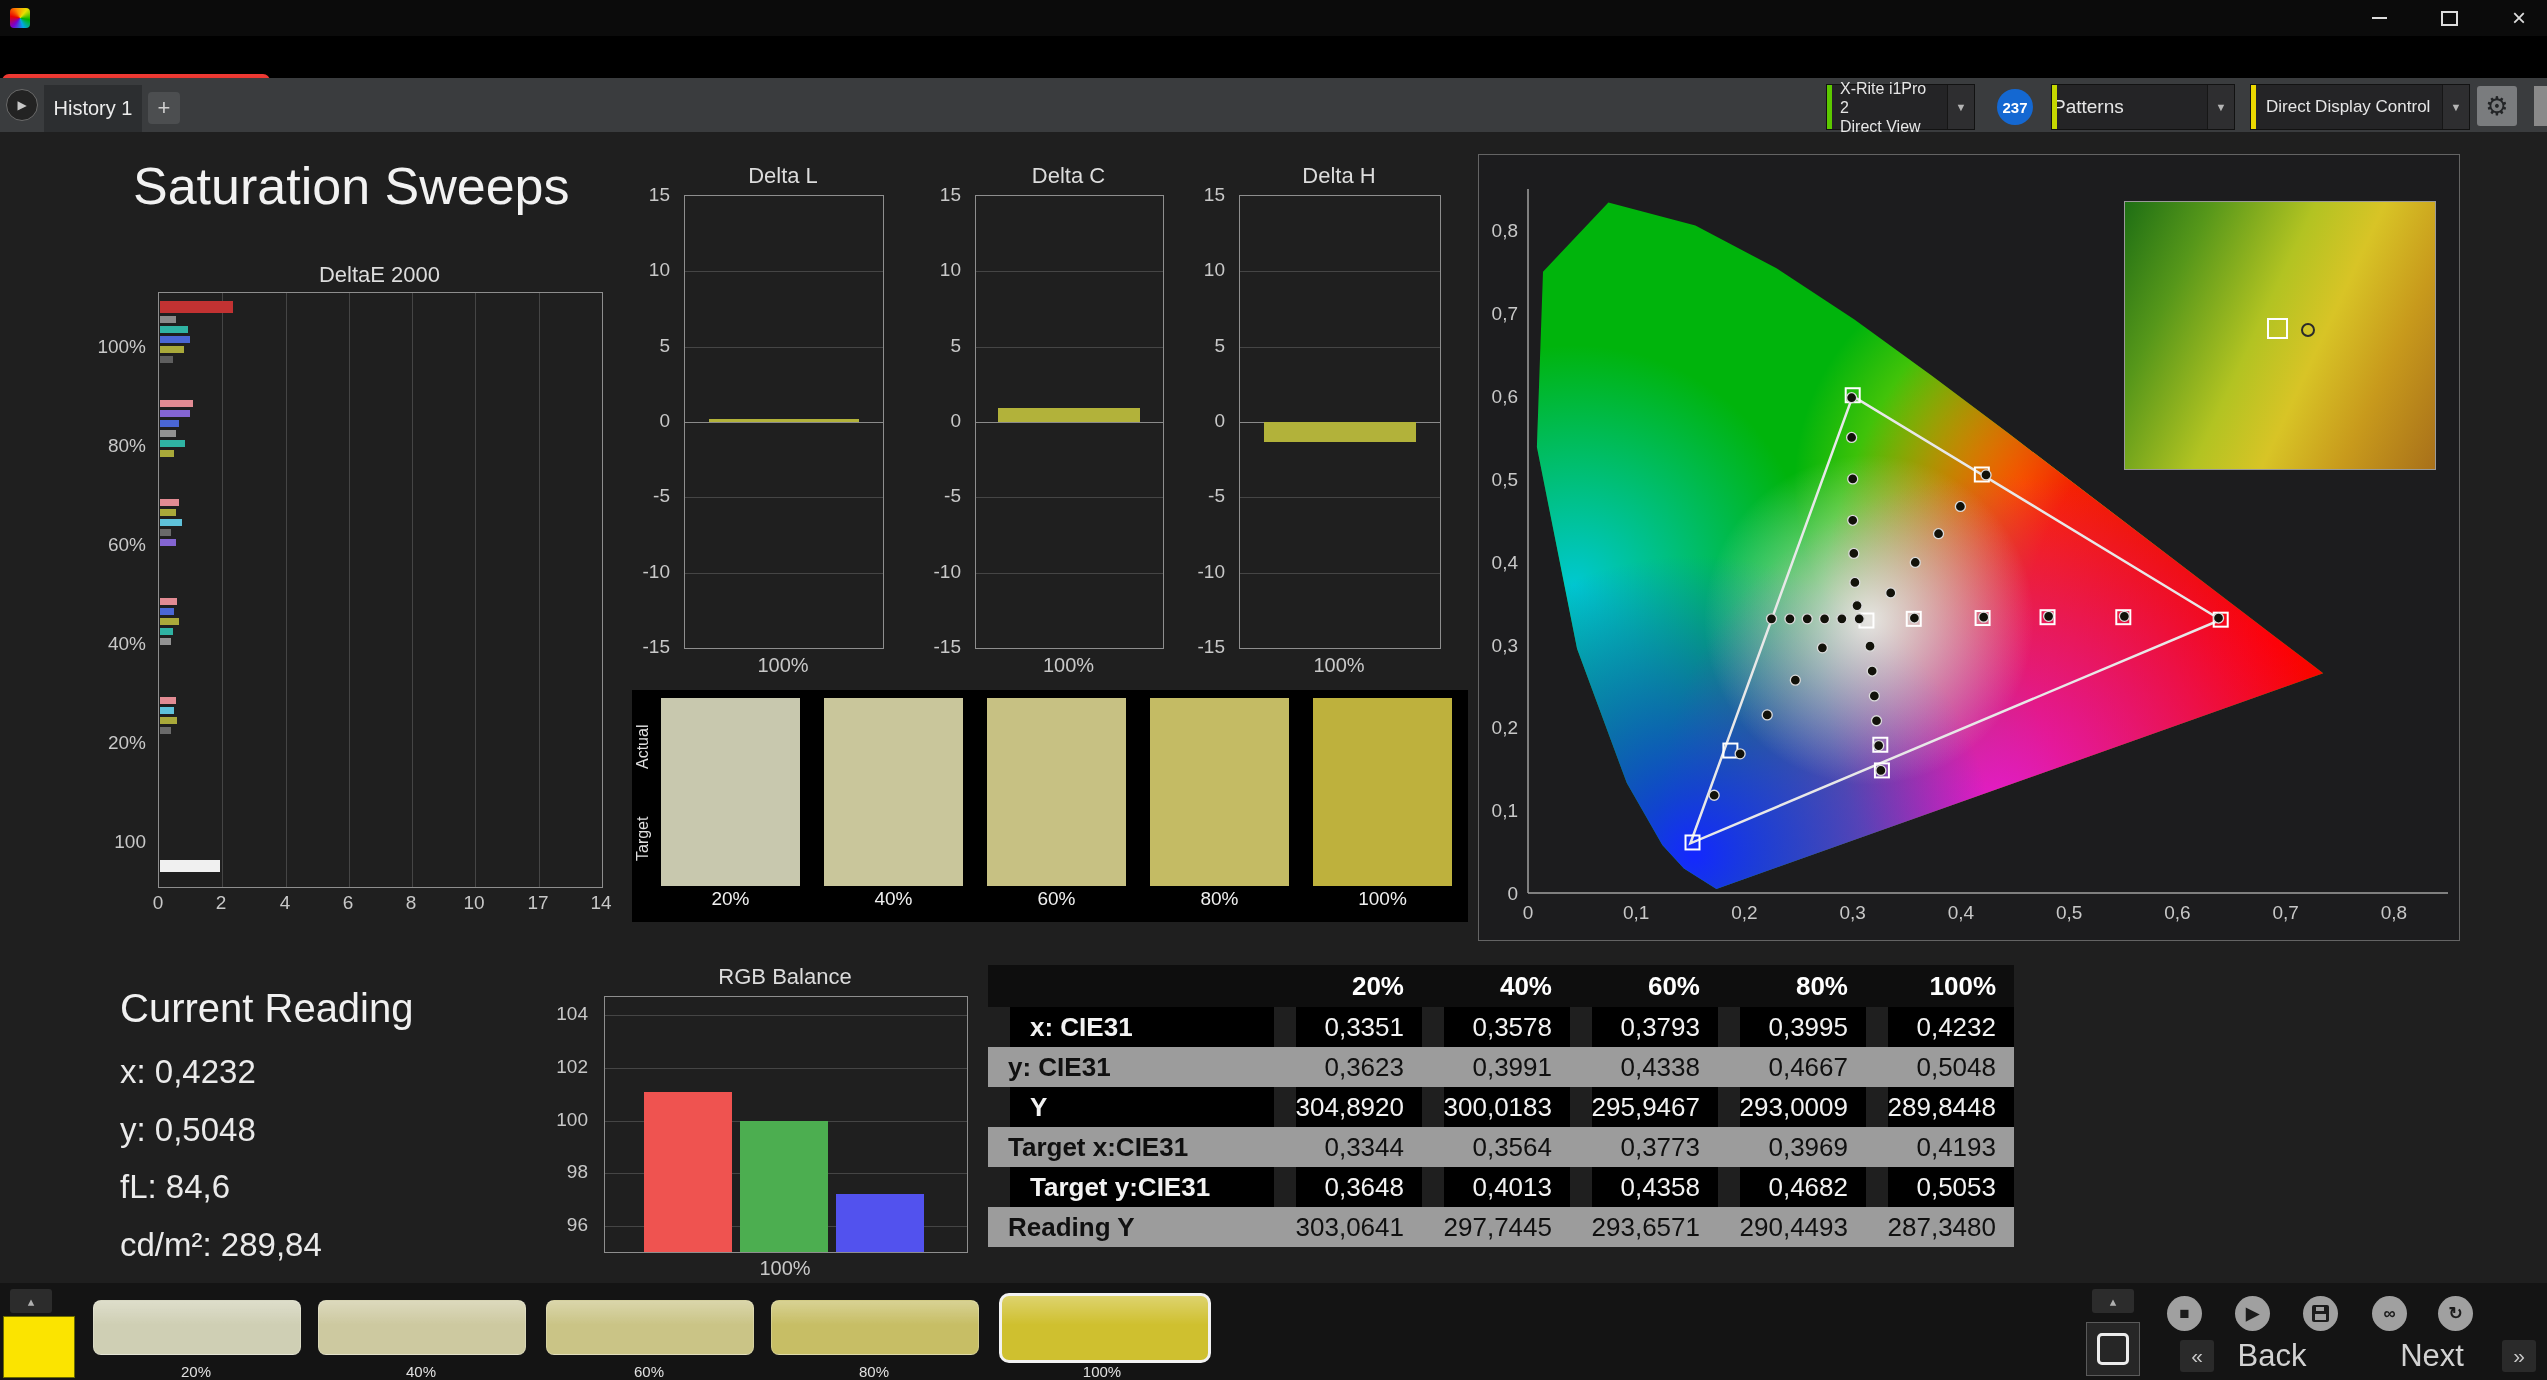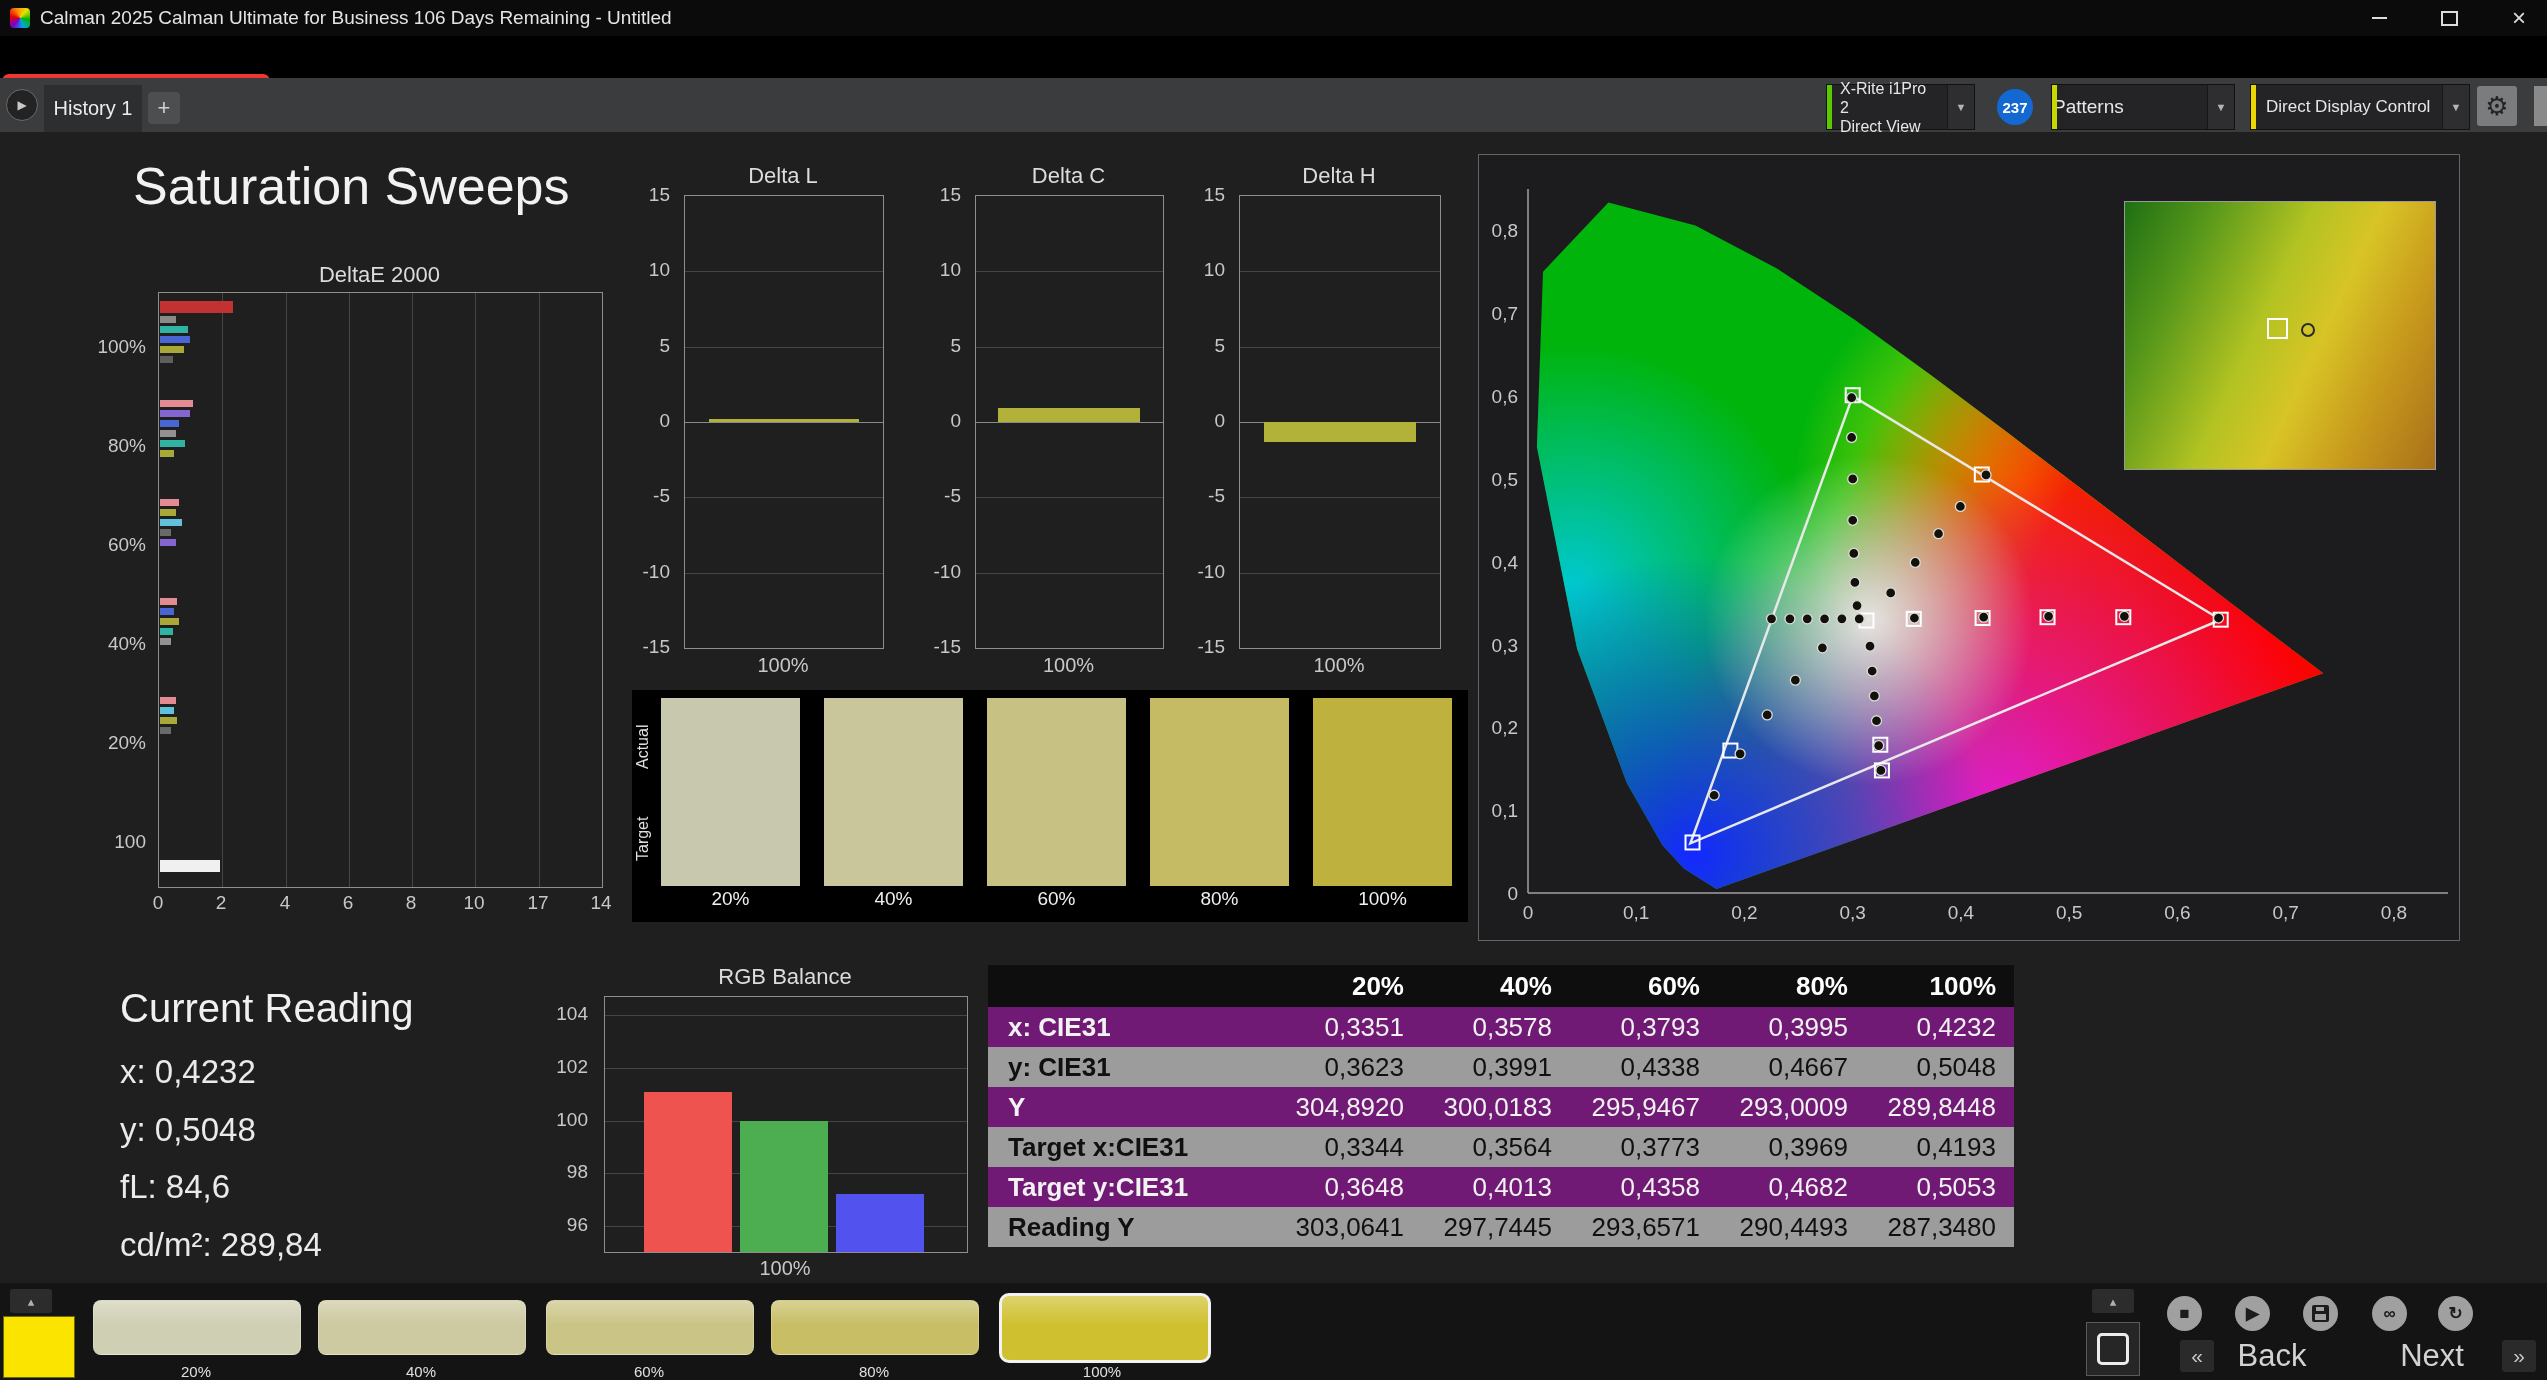--- a/index.html
+++ b/index.html
@@ -117,21 +117,21 @@
   #rgb-plot{left:604px;top:996px;width:362px;height:255px;}
   #rgb-ylabels{left:540px;top:996px;width:56px;height:255px;}
   #rgb-xlabel{left:604px;top:1257px;width:362px;}
   .rgbbar{position:absolute;width:88px;}
 
   #data-table{left:988px;top:965px;display:grid;grid-template-columns:286px repeat(5,148px);
     grid-template-rows:42px repeat(6,40px);}
   .cell{display:flex;align-items:center;justify-content:flex-end;padding-right:18px;font-size:26px;}
   .cell.label{justify-content:flex-start;padding-left:20px;padding-right:4px;font-weight:bold;}
   .cell.hdr{background:#0e0e0e;color:#fff;font-weight:bold;}
-  .row-dark{background:#701a75;color:#f2f2f2;}
+  .row-dark{background:#000000;color:#f2f2f2;margin-left:22px;}
   .row-light{background:#9c9c9c;color:#101010;}
 
   
   #bottombar{left:0;top:1283px;width:2547px;height:97px;background:#141414;}
   #bottombar .abs{position:absolute;}
   .collapse-btn{width:42px;height:24px;background:#2c2c2c;color:#b0b0b0;display:flex;align-items:center;
     justify-content:center;font-size:13px;border-radius:3px;}
   #collapse-left{left:10px;top:6px;}
   #collapse-right{left:2092px;top:6px;}
   #patch-preview{left:3px;top:33px;width:70px;height:60px;border:1px solid #6a6a00;}
@@ -154,21 +154,20 @@
   #prev-btn{left:2180px;} #nextarrow-btn{left:2502px;}
   .nav-label{top:52px;height:42px;display:flex;align-items:center;justify-content:center;color:#d2d2d2;font-size:31px;}
   #back-btn{left:2216px;width:112px;}
   #next-btn{left:2376px;width:112px;}
 </style>
 </head>
 <body>
 
 <div class="abs" id="titlebar">
   <div class="abs" id="app-icon"></div>
-  <div class="abs" id="window-title">Calman 2025 Calman Ultimate for Business 106 Days Remaining  - Untitled</div>
   <div class="abs win-btn" id="btn-min">
       <span class="min-glyph"></span>
     </div>
   <div class="abs win-btn" id="btn-restore">
       <span class="restore-glyph"></span>
     </div>
   <div class="abs win-btn" id="btn-close">
       <span>×</span>
     </div>
 </div>

